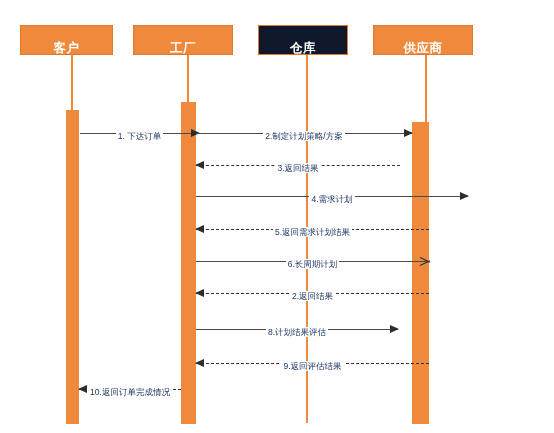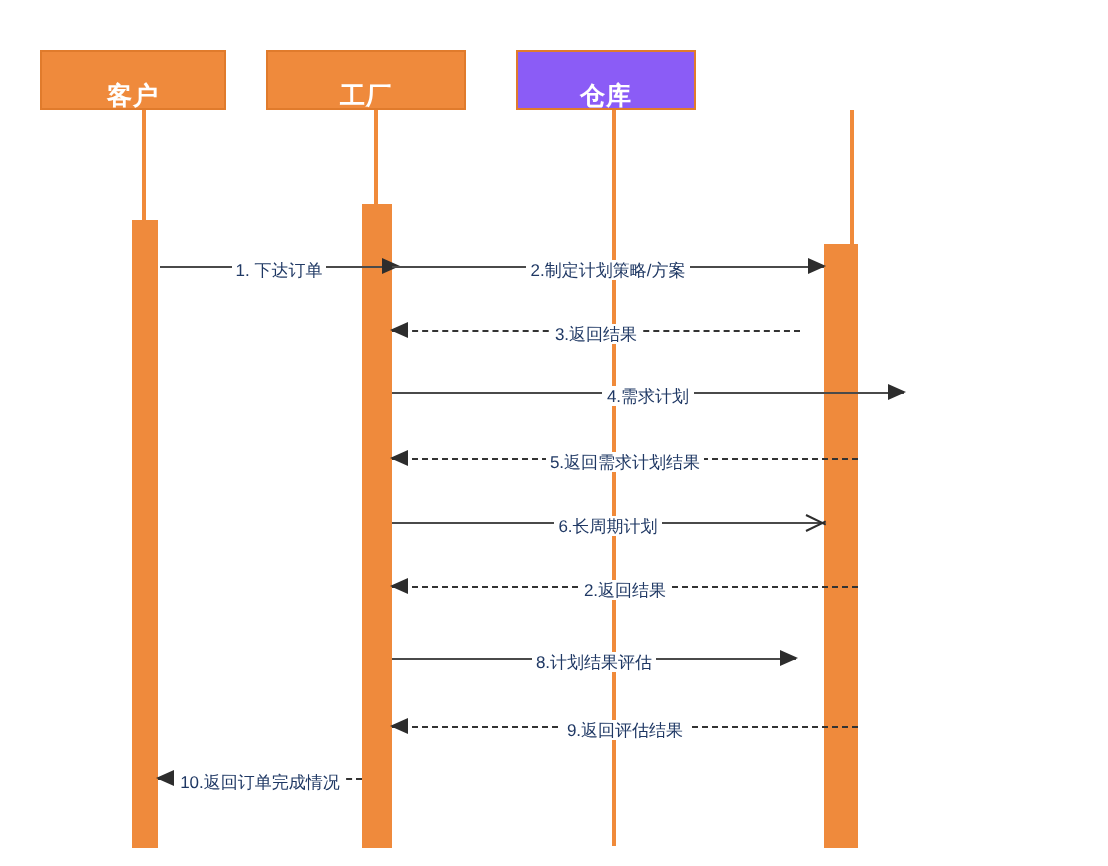--- a/index.html
+++ b/index.html
@@ -134,49 +134,52 @@
     <div class="lifeline" style="left: 425px; top: 55px; height: 369px; background: rgb(240, 138, 58);"></div>
     <div class="activation" style="left: 66px; top: 110px; width: 13px; height: 314px; background: rgb(239, 138, 60);"></div>
     <div class="activation" style="left: 181px; top: 102px; width: 15px; height: 322px; background: rgb(239, 138, 60);"></div>
     <div class="activation" style="left: 412px; top: 122px; width: 17px; height: 302px; background: rgb(239, 138, 60);"></div>
     <div class="actor-box" style="left: 20px; top: 25px; width: 93px; height: 30px; background: rgb(239, 138, 60); border-color: rgb(224, 123, 44);">
       <span class="actor-label">客户</span>
     </div>
     <div class="actor-box" style="left: 133px; top: 25px; width: 100px; height: 30px; background: rgb(239, 138, 60); border-color: rgb(224, 123, 44);">
       <span class="actor-label">工厂</span>
     </div>
-    <div class="actor-box" style="left: 258px; top: 25px; width: 90px; height: 30px; background: #8b5cf6; border-color: rgb(224, 123, 44);">
+    <div class="actor-box" style="left: 258px; top: 25px; width: 90px; height: 30px; background: #0f172a; border-color: rgb(224, 123, 44);">
       <span class="actor-label">仓库</span>
     </div>
+    <div class="actor-box" style="left: 373px; top: 25px; width: 100px; height: 30px; background: rgb(239, 138, 60); border-color: rgb(224, 123, 44);">
+      <span class="actor-label">供应商</span>
+    </div>
     <div class="msg" style="left: 80px; width: 119px; top: 126px;">
       <div class="line"></div>
       <div class="head right filled"></div>
       <div class="caption"><span style="color: rgb(31, 56, 100);">1. 下达订单</span></div>
     </div>
     <div class="msg" style="left: 196px; width: 216px; top: 126px;">
       <div class="line"></div>
       <div class="head right filled"></div>
       <div class="caption"><span style="color: rgb(31, 56, 100);">2.制定计划策略/方案</span></div>
     </div>
     <div class="msg dashed" style="left: 196px; width: 204px; top: 158px;">
       <div class="line"></div>
       <div class="head left filled"></div>
       <div class="caption"><span style="color: rgb(31, 56, 100);">3.返回结果</span></div>
     </div>
-    <div class="msg" style="left: 196px; width: 256px; top: 189px;">
+    <div class="msg" style="left: 196px; width: 256px; top: 189px; padding-left: 16px;">
       <div class="line"></div>
       <div class="head right filled"></div>
       <div class="caption"><span style="color: rgb(31, 56, 100);">4.需求计划</span></div>
     </div>
     <div class="msg dashed" style="left: 196px; width: 233px; top: 222px;">
       <div class="line"></div>
       <div class="head left filled"></div>
       <div class="caption"><span style="color: rgb(31, 56, 100);">5.返回需求计划结果</span></div>
     </div>
-    <div class="msg" style="left: 196px; width: 216px; top: 254px;">
+    <div class="msg" style="left: 196px; width: 233px; top: 254px;">
       <div class="line"></div>
       <div class="head right open"></div>
       <div class="caption"><span style="color: rgb(31, 56, 100);">6.长周期计划</span></div>
     </div>
     <div class="msg dashed" style="left: 196px; width: 233px; top: 286px;">
       <div class="line"></div>
       <div class="head left filled"></div>
       <div class="caption"><span style="color: rgb(31, 56, 100);">2.返回结果</span></div>
     </div>
     <div class="msg" style="left: 196px; width: 202px; top: 322px;">

